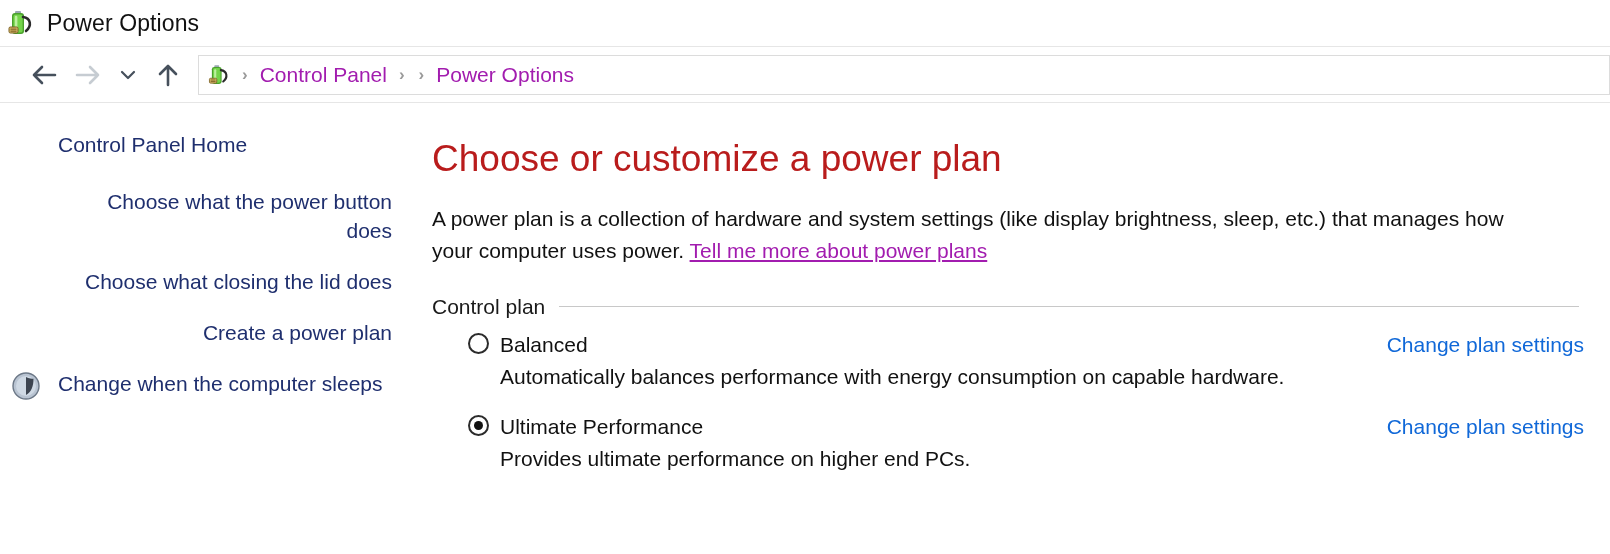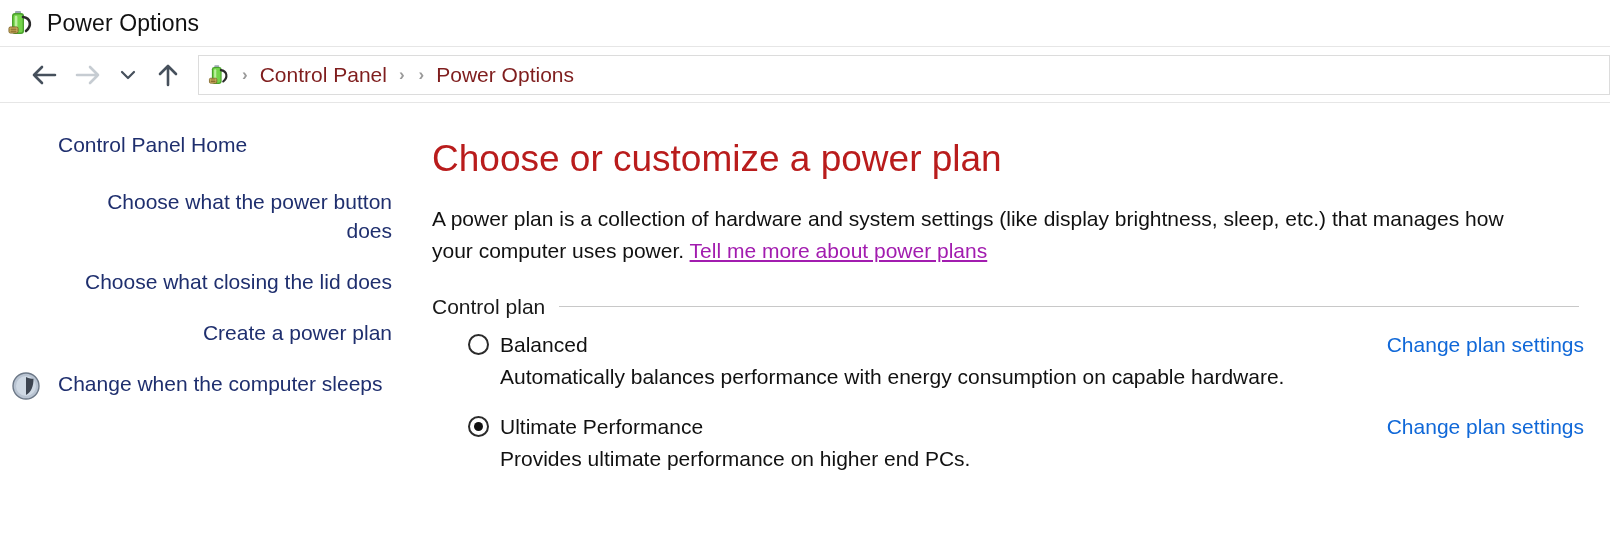--- a/index.html
+++ b/index.html
@@ -54,21 +54,21 @@
     border: 1px solid #dcdcdc;
     background: #ffffff;
     display: flex;
     align-items: center;
     padding: 0 8px;
     min-width: 0;
   }
   .addr-icon { width: 26px; height: 26px; flex: 0 0 26px; margin-right: 2px; }
   .crumb {
     font-size: 21px;
-    color: #7f1d1d;
+    color: #a21caf;
     white-space: nowrap;
     padding: 0 5px;
   }
   .crumb-sep {
     color: #9a9a9a;
     font-size: 17px;
     font-weight: bold;
     padding: 0 7px;
     user-select: none;
   }
@@ -154,21 +154,21 @@
     margin-right: 15px;
   }
 
   .plans { padding-top: 14px; }
   .plan-row {
     display: flex;
     align-items: flex-start;
     justify-content: space-between;
     padding-left: 36px;
   }
-  .plan-left { display: flex; align-items: center; gap: 11px; }
+  .plan-left { display: flex; align-items: flex-start; gap: 11px; }
   .radio {
     width: 21px; height: 21px;
     border: 2px solid #2b2b2b;
     border-radius: 50%;
     flex: 0 0 21px;
     position: relative;
     background: #ffffff;
     cursor: pointer;
   }
   .radio.checked::after {

